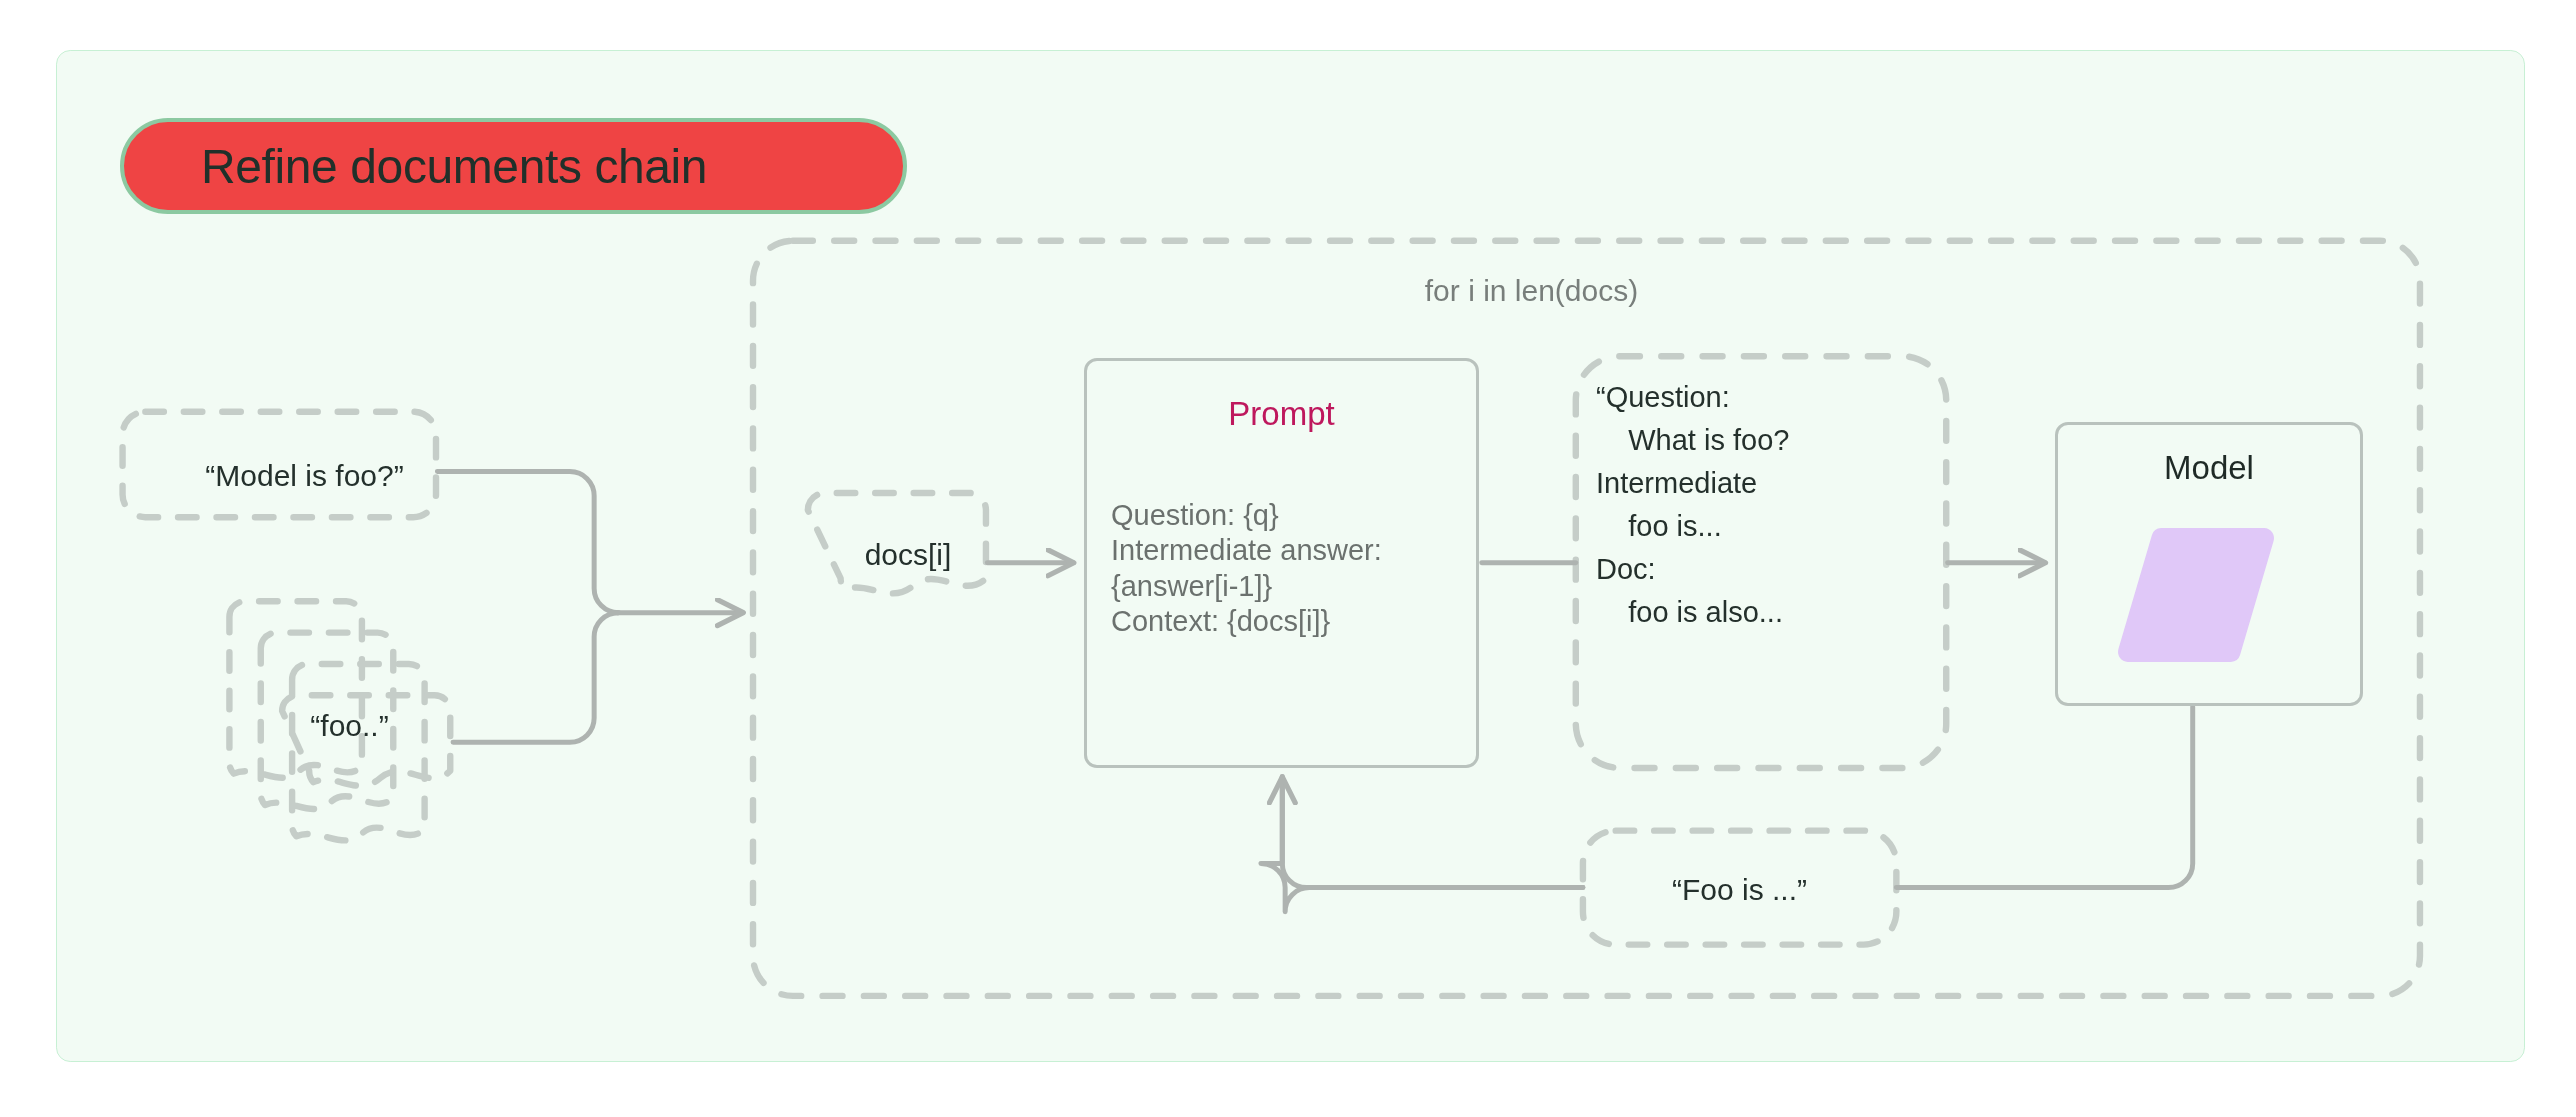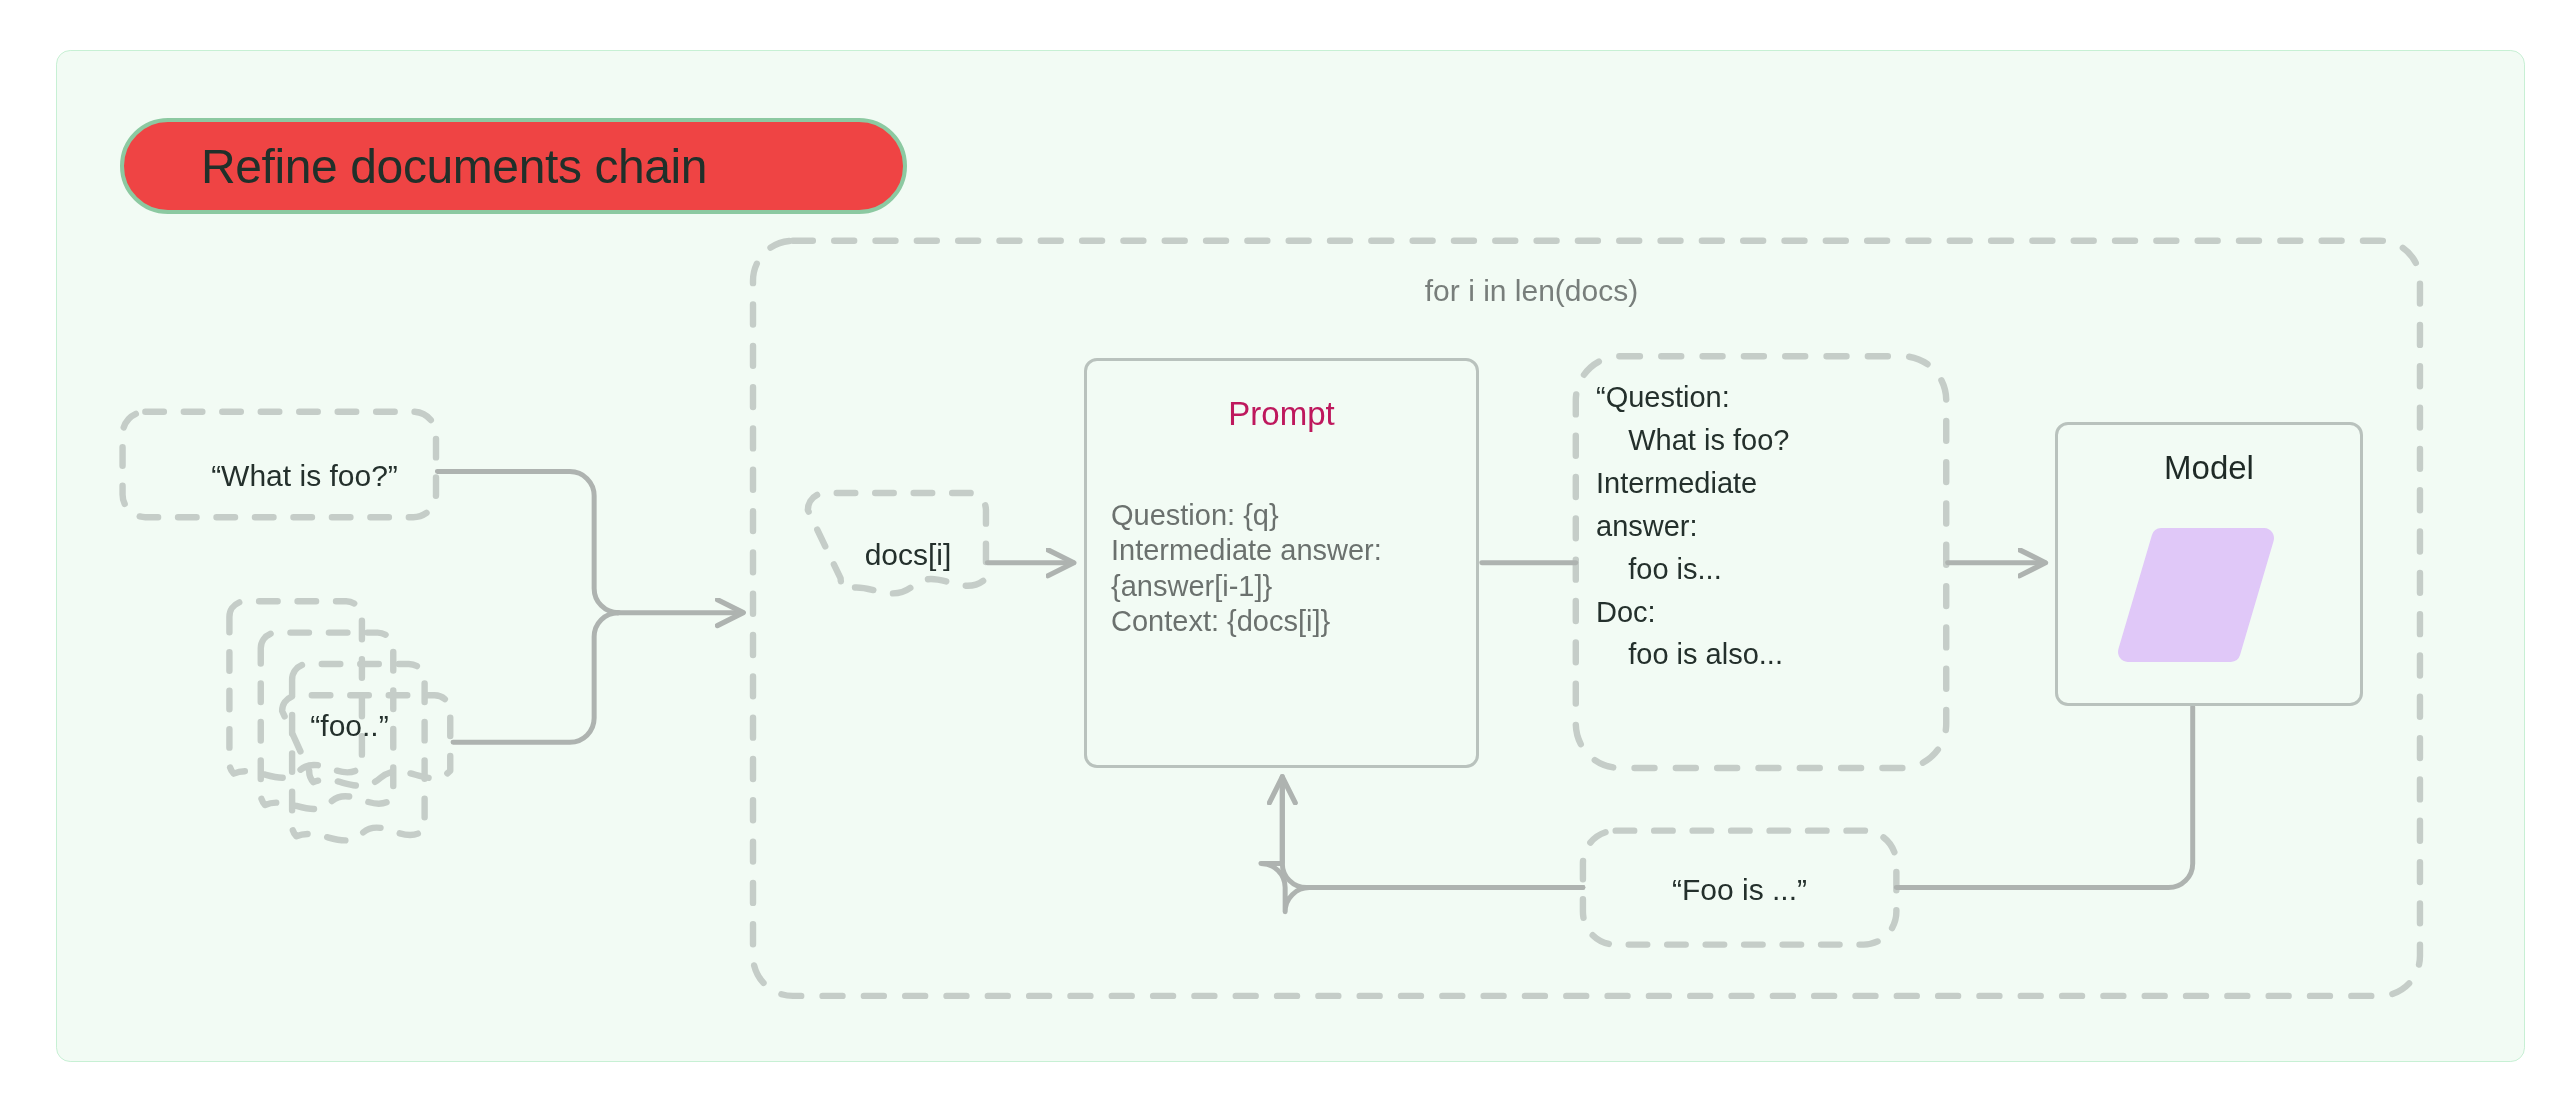--- a/index.html
+++ b/index.html
@@ -199,41 +199,40 @@
       <path d="M 2222 1246 H 1834 a 34 34 0 0 1 -34 -34 V 1092" marker-end="url(#arrowhead)"></path>
     </g>
   </svg>
 
   <div id="title-pill">
     <span class="title-text">Refine documents chain</span>
   </div>
 
   <div id="loop-caption">for i in len(docs)</div>
 
-  <div class="node-label" id="q-input-label">“What is foo?”</div>
+  <div class="node-label" id="q-input-label">“Model is foo?”</div>
 
   <div class="node-label" id="docs-stack-label">“foo..”</div>
 
   <div class="node-label" id="docs-i-label">docs[i]</div>
 
   <div id="prompt-box">
     <div id="prompt-title">Prompt</div>
     <div id="prompt-body">
       <span class="pline">Question: {q}</span>
       <span class="pline">Intermediate answer:</span>
       <span class="pline">{answer[i-1]}</span>
       <span class="pline">Context: {docs[i]}</span>
     </div>
   </div>
 
   <div id="question-bubble-text">
     <span class="qline">“Question:</span>
     <span class="qline">    What is foo?</span>
     <span class="qline">Intermediate</span>
-    <span class="qline">answer:</span>
     <span class="qline">    foo is...</span>
     <span class="qline">Doc:</span>
     <span class="qline">    foo is also...</span>
   </div>
 
   <div id="model-box">
     <div id="model-title">Model</div>
     <svg id="model-glyph" viewBox="0 0 236 196" xmlns="http://www.w3.org/2000/svg">
       <path d="M 56 14 a 14 14 0 0 1 13 -10 H 214 a 14 14 0 0 1 13 18
                L 180 182 a 14 14 0 0 1 -13 10 H 22 a 14 14 0 0 1 -13 -18 Z" fill="#e0c8f8"></path>

